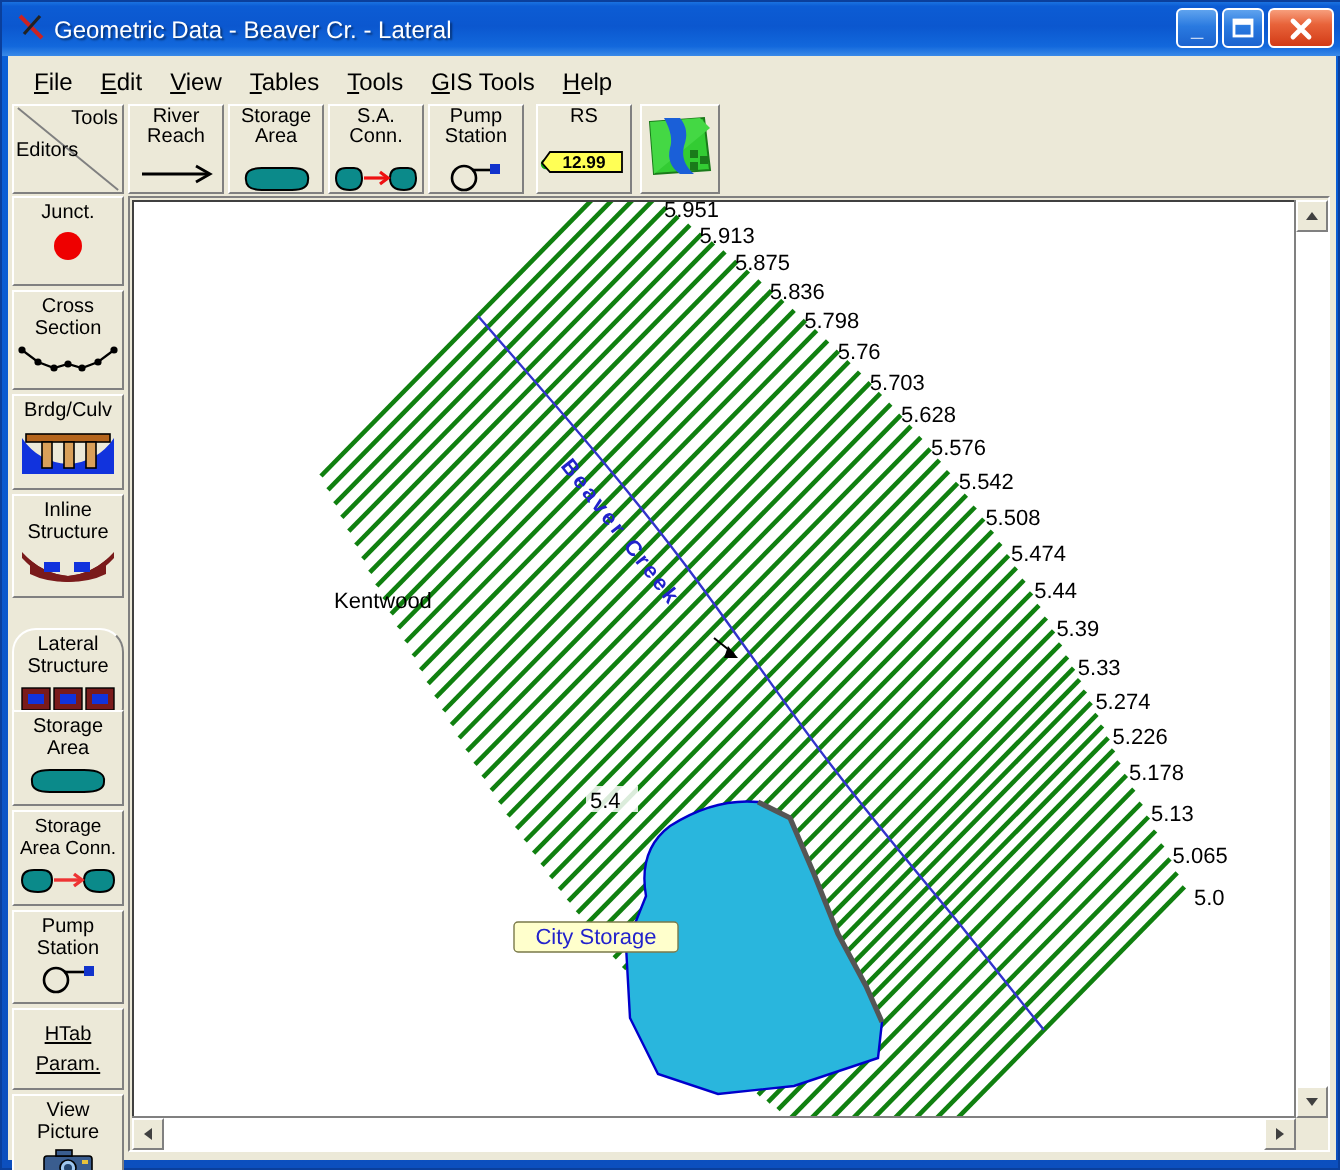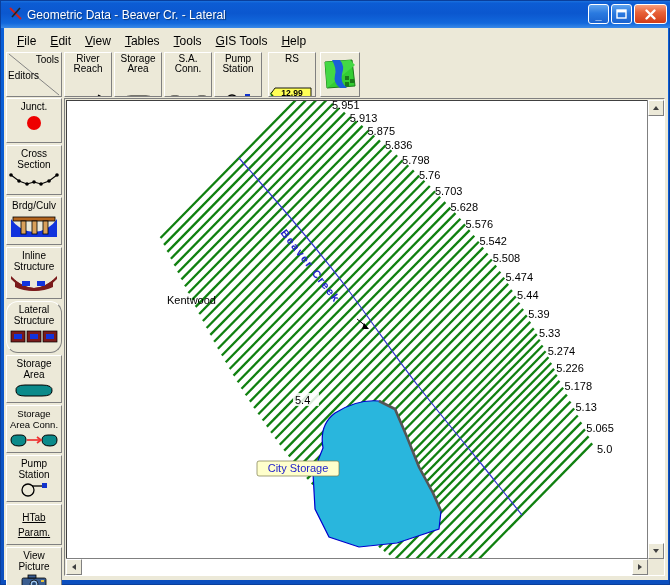--- a/index.html
+++ b/index.html
@@ -105,21 +105,21 @@
     background: #ece9d8;
     border: 1px solid;
     border-color: #ffffff #808080 #808080 #ffffff;
     display: flex; flex-direction: column;
     align-items: center; justify-content: flex-start;
     padding-top: 1px;
     font-size: 10px; line-height: 10px; color: #000;
     overflow: hidden;
   }
   .tool-btn .lbl { text-align:center; white-space:pre-line; }
-  .tool-btn .ico { margin-top: 19px; }
+  .tool-btn .ico { margin-top: 7px; }
 
   
   #te-cell {
     position: absolute; left: 2px; top: 0px;
     width: 56px; height: 45px;
     box-sizing: border-box;
     background: #ece9d8;
     border: 1px solid;
     border-color: #ffffff #808080 #808080 #ffffff;
   }
@@ -392,21 +392,21 @@
         <span class="ico">
           <svg width="50" height="18" viewBox="0 0 50 18">
             <path d="M2 2 Q12 13 25 14 Q38 13 48 2 L48 5 Q38 16 25 17 Q12 16 2 5 Z" fill="#7a1b1b"></path>
             <path d="M6 6 Q14 13 25 14 Q36 13 44 6 L44 13 Q36 17 25 17 Q14 17 6 13 Z" fill="#7a1b1b"></path>
             <rect x="13" y="7" width="8" height="5" fill="#1133dd"></rect>
             <rect x="28" y="7" width="8" height="5" fill="#1133dd"></rect>
           </svg>
         </span>
       </div>
 
-      <div class="side-btn" style="top:203px; height:52px;border-radius:12px;">
+      <div class="side-btn" style="top:216px; height:52px;border-radius:12px;">
         <span class="lbl">Lateral
 Structure</span>
         <span class="ico">
           <svg width="50" height="16" viewBox="0 0 50 16">
             <rect x="2" y="3" width="14" height="11" fill="#7a1b1b" stroke="#000" stroke-width="0.7"></rect>
             <rect x="18" y="3" width="14" height="11" fill="#7a1b1b" stroke="#000" stroke-width="0.7"></rect>
             <rect x="34" y="3" width="14" height="11" fill="#7a1b1b" stroke="#000" stroke-width="0.7"></rect>
             <rect x="5" y="6" width="8" height="5" fill="#1133dd"></rect>
             <rect x="21" y="6" width="8" height="5" fill="#1133dd"></rect>
             <rect x="37" y="6" width="8" height="5" fill="#1133dd"></rect>

